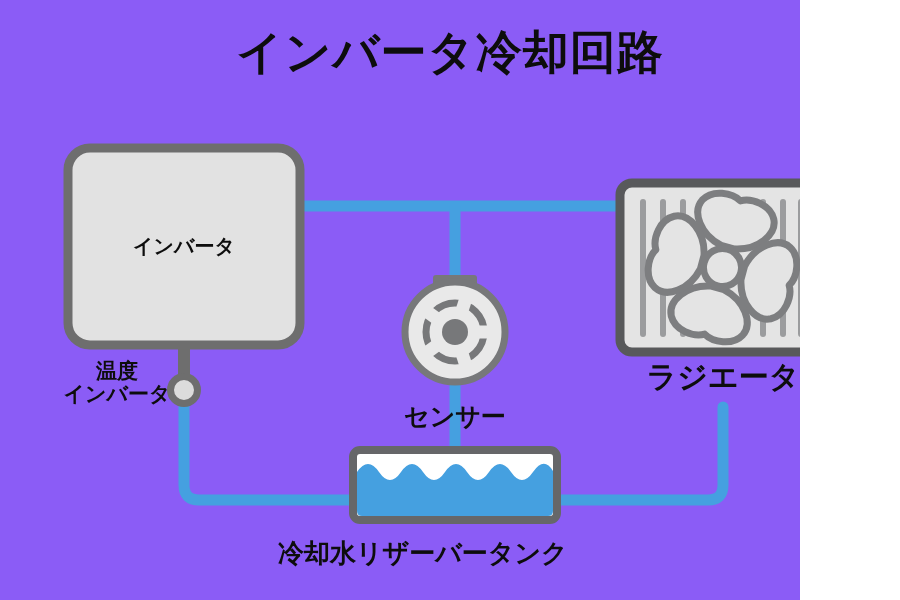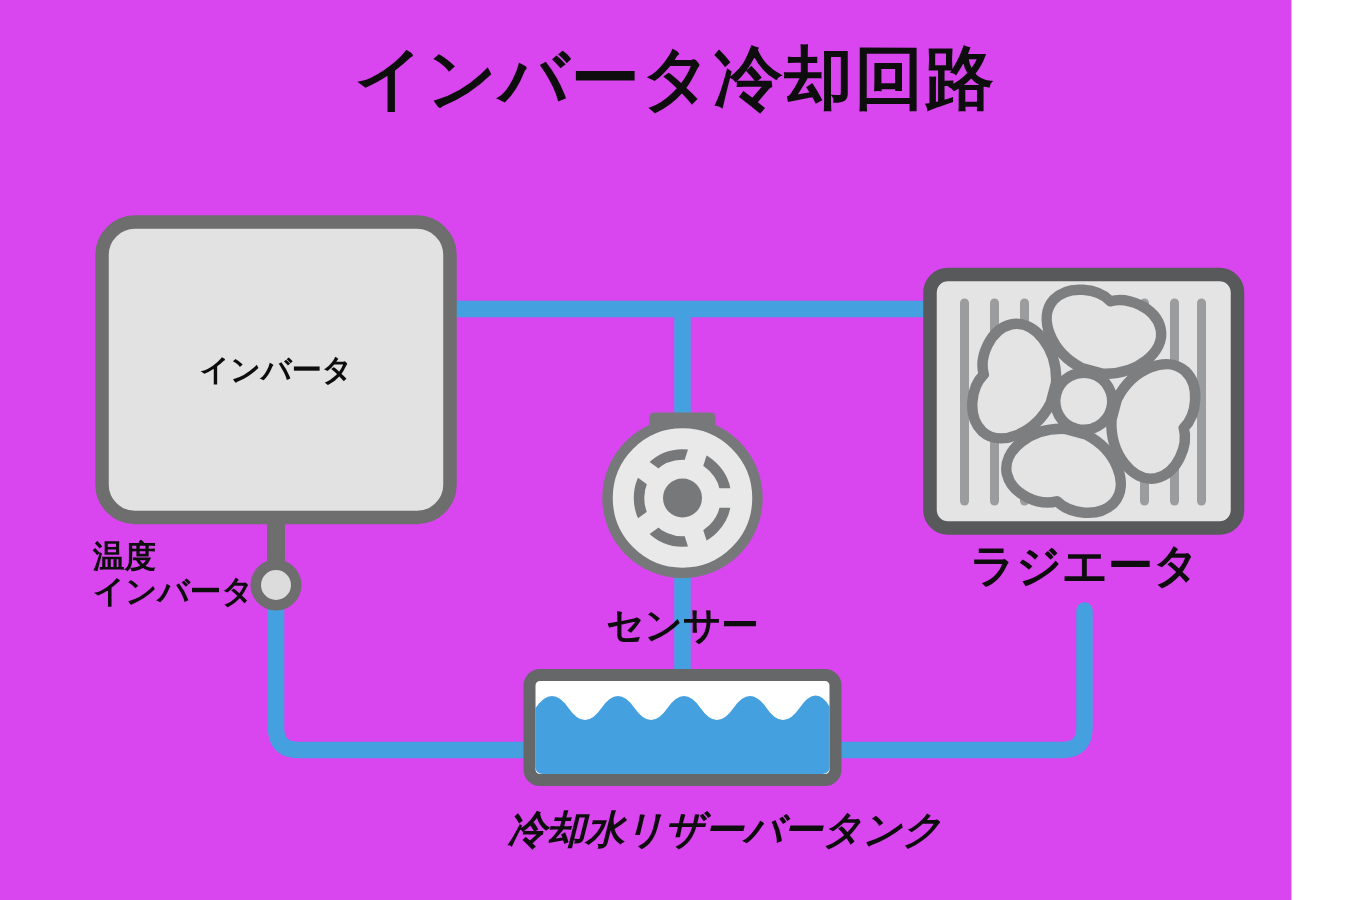--- a/index.html
+++ b/index.html
@@ -1,33 +1,33 @@
 <!DOCTYPE html>
 <html><head>
 <meta charset="utf-8">
 <style>
   html,body{margin:0;padding:0;background:#fff;}
   .stage{
-    position:relative;width:861px;height:600px;background:#d946ef;overflow:hidden;
+    position:relative;width:800px;height:600px;background:#8b5cf6;overflow:hidden;
     font-family:"DejaVu Sans",sans-serif;color:#111;
   }
   .diagram-svg{position:absolute;left:0;top:0;}
   .title{
     position:absolute;left:0;top:22px;width:900px;text-align:center;
     font-size:46px;font-weight:800;letter-spacing:1px;color:#0d0d0d;
   }
   .lbl{position:absolute;font-weight:800;color:#0d0d0d;white-space:nowrap;}
   .lbl-inverter{left:68px;top:148px;width:232px;height:197px;
     display:flex;align-items:center;justify-content:center;font-size:20px;}
-  .lbl-sensor{left:62px;top:360px;width:110px;text-align:left;
+  .lbl-sensor{left:62px;top:360px;width:110px;text-align:center;
     font-size:21px;line-height:23px;}
   .lbl-sensor span{display:block;}
   .lbl-pump{left:330px;top:400px;width:250px;text-align:center;font-size:25px;}
   .lbl-radiator{left:610px;top:357px;width:226px;text-align:center;font-size:30px;}
-  .lbl-tank{left:278px;top:536px;width:350px;text-align:right;font-size:26px;font-style:italic;}
+  .lbl-tank{left:278px;top:536px;width:350px;text-align:left;font-size:26px;}
 </style>
 </head>
 <body>
 
 <div class="stage">
 
   <div class="title">インバータ冷却回路</div>
 
   <svg class="diagram-svg" width="900" height="600" viewBox="0 0 900 600">
 

